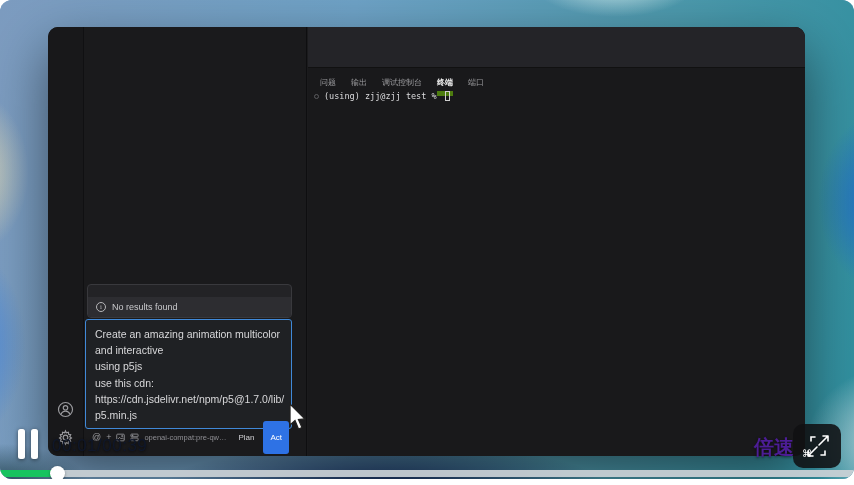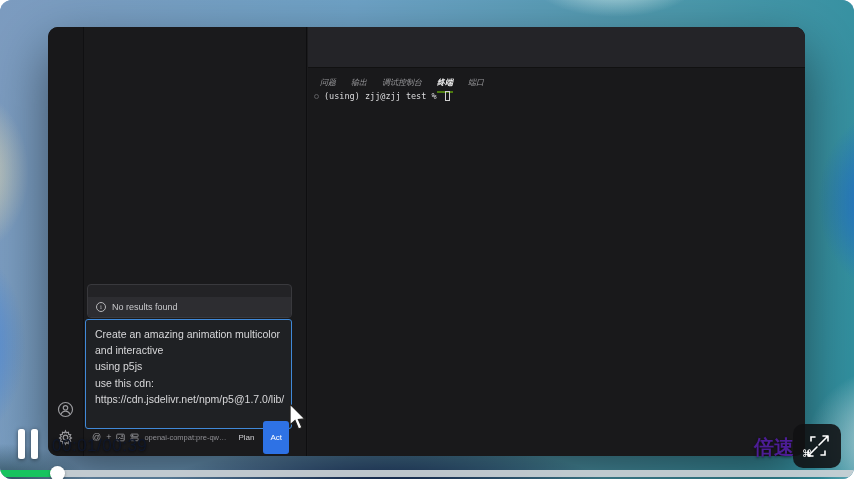--- a/index.html
+++ b/index.html
@@ -59,22 +59,22 @@
                  white-space:nowrap; overflow:hidden; text-overflow:ellipsis; }
   .plan-btn { color:#cfcfd2; font-size:8px; padding:1px 4px; border-radius:3px;text-align:right; }
   .act-btn { color:#ffffff; font-size:8px; padding:12px 7px; border-radius:3px;
              background:#2e72e5; }
 
   .main-region { position:absolute; left:260px; top:0; right:0; height:100%; background:#19191b; }
   .editor-strip { position:absolute; left:0; top:0; right:0; height:41px;
                   background:#242428; border-bottom:1px solid #111; }
   .panel-tabs { position:absolute; left:12px; top:50px; display:flex; gap:15px;
                 font-size:8px; color:#9b9b9e; }
-  .panel-tab { padding-bottom:3px;font-style:italic; }
-  .panel-tab.active { color:#f2f2f2; font-weight:bold; border-bottom:2px solid #4d7c0f; }
+  .panel-tab { padding-bottom:3px; }
+  .panel-tab.active { color:#f2f2f2; font-weight:bold; border-bottom:5px solid #4d7c0f; }
   .terminal-line { position:absolute; left:6px; top:64px; display:flex; align-items:center;
                    gap:5px; font-family:"DejaVu Sans Mono", monospace; font-size:8.5px;
                    color:#dcdcde; }
   .cmd-dot { width:5px; height:5px; border:1px solid #5a5a5e; border-radius:50%; flex:0 0 auto; }
   .term-cursor { display:inline-block; width:5px; height:10px; border:1px solid #cfcfcf;
                  margin-left:3px; vertical-align:-1px; }
 
   
   .pause-btn { position:absolute; left:18px; top:429px; width:22px; height:30px;
                display:flex; gap:6px; cursor:pointer;
@@ -131,20 +131,21 @@
           <span>No results found</span>
         </div>
       </div>
 
       <div class="chat-input">
         <div class="line">Create an amazing animation multicolor</div>
         <div class="line">and interactive</div>
         <div class="line">using p5js</div>
         <div class="line">use this cdn:</div>
         <div class="line">https://cdn.jsdelivr.net/npm/p5@1.7.0/lib/</div>
+        <div class="line">p5.min.js</div>
       </div>
 
       <div class="chat-toolbar">
         <span class="tb-icon">@</span>
         <span class="tb-icon">+</span>
         <span class="tb-icon">
           <svg viewBox="0 0 10 10" fill="none" stroke="currentColor" stroke-width="0.9">
             <rect x="0.8" y="1.3" width="8.4" height="7.4" rx="1"></rect>
             <path d="M1.5 7.3 L4 4.8 L5.8 6.6 L7 5.4 L8.6 7.1"></path>
             <circle cx="6.9" cy="3.4" r="0.7"></circle>

